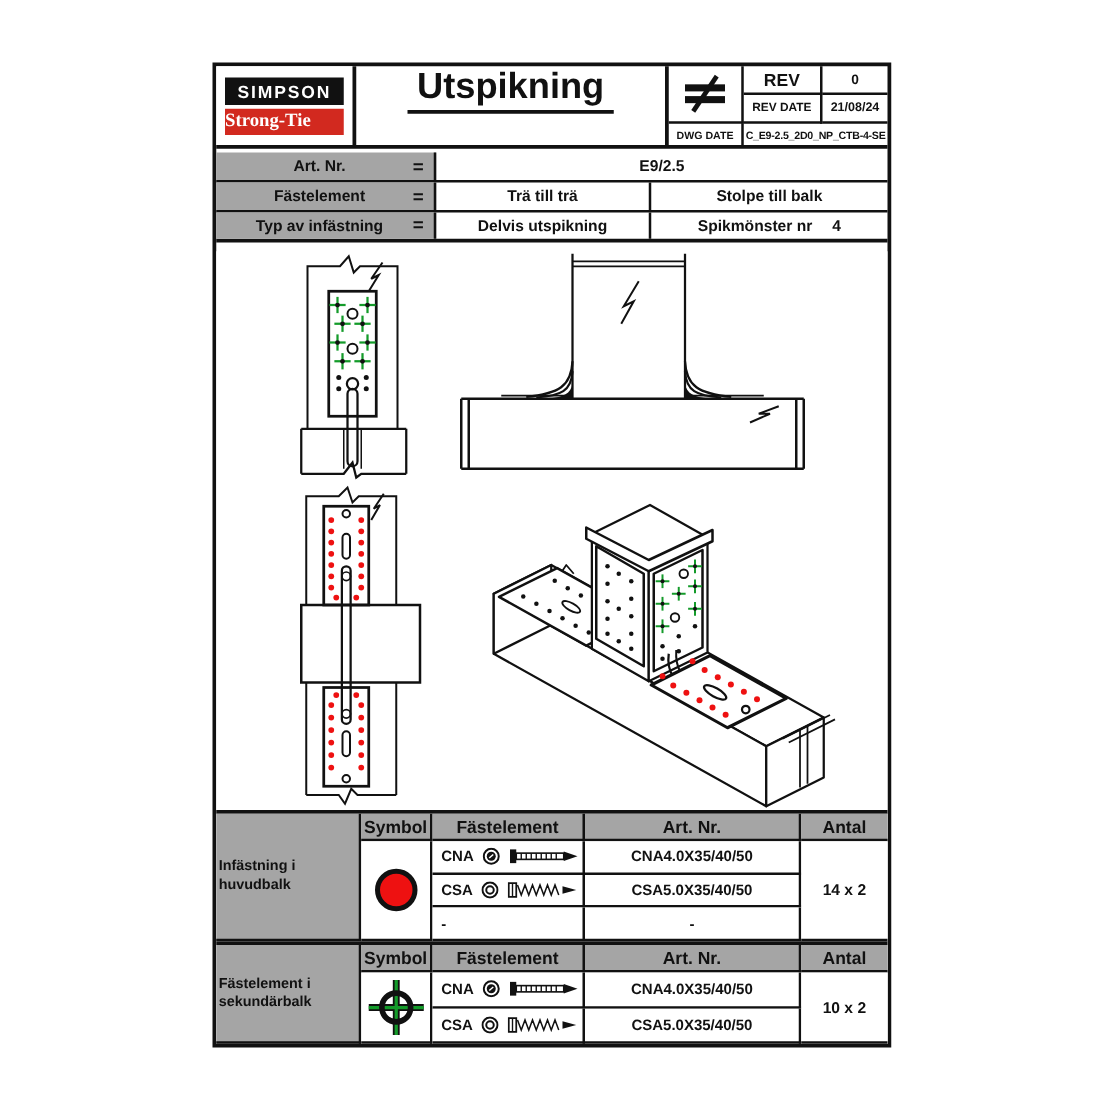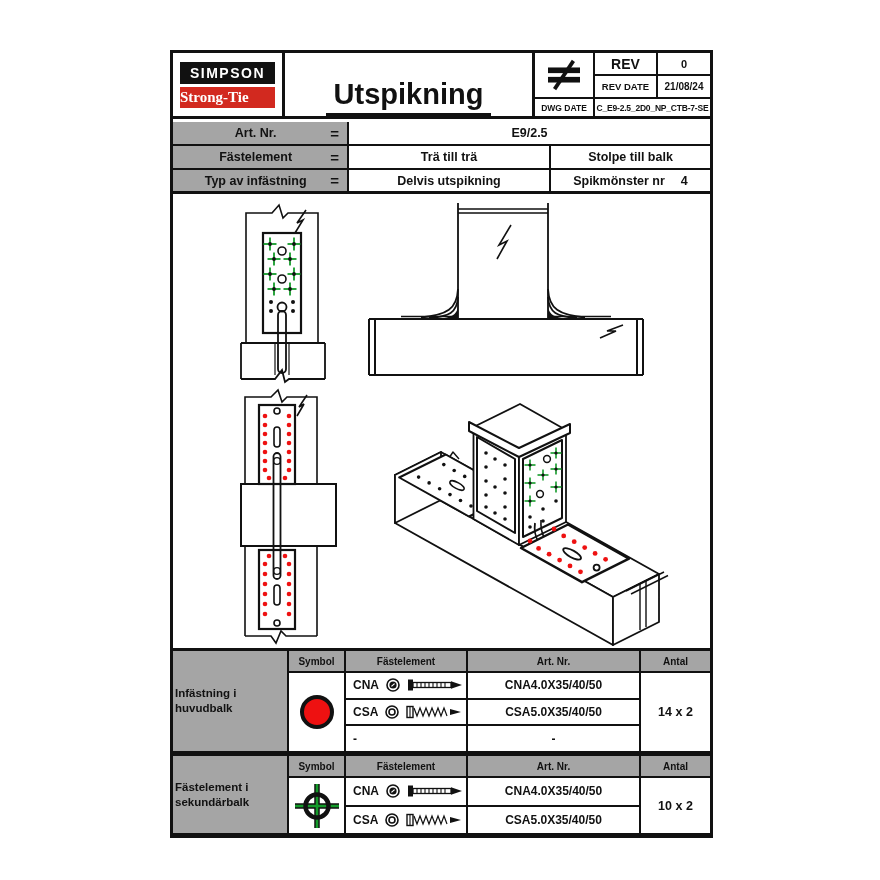--- a/index.html
+++ b/index.html
@@ -9,56 +9,56 @@
   *{margin:0;padding:0;box-sizing:border-box;}
   html,body{width:880px;height:880px;background:#fff;font-family:"Liberation Sans",sans-serif;color:var(--ink);}
   .page{position:relative;width:880px;height:880px;background:#fff;overflow:hidden;}
   .sheet{position:absolute;left:170px;top:50px;width:543px;height:788px;border:3px solid var(--ink);background:#fff;}
 
   
   .header{position:absolute;left:0;top:0;width:537px;height:66px;border-bottom:3px solid var(--ink);display:flex;}
   .logo-block{width:112px;border-right:3px solid var(--ink);padding:5px 7px;display:flex;flex-direction:column;justify-content:center;gap:3px;background:#fff;}
   .logo-simpson{background:var(--ink);color:#fff;text-align:center;font-weight:bold;font-size:14px;letter-spacing:1.5px;padding:3px 0;}
   .logo-strongtie{background:var(--brand-red);color:#fff;text-align:left;font-family:"Liberation Serif",serif;font-weight:bold;font-size:15px;padding:2px 0;}
-  .title-cell{flex:1;display:flex;align-items:flex-end;justify-content:center;}
+  .title-cell{flex:1;display:flex;align-items:flex-start;justify-content:center;}
   .title{font-size:29px;font-weight:bold;border-bottom:3px solid var(--ink);padding:0 8px 2px;}
   .rev-block{width:178px;border-left:3px solid var(--ink);display:grid;grid-template-columns:60px 63px 1fr;grid-template-rows:23px 23px 1fr;}
   .rb{display:flex;align-items:center;justify-content:center;font-weight:bold;}
   .rb-logo{grid-column:1;grid-row:1/3;border-right:2px solid var(--ink);border-bottom:2px solid var(--ink);}
   .rb-rev-l{grid-column:2;grid-row:1;border-right:2px solid var(--ink);border-bottom:2px solid var(--ink);font-size:14px;}
   .rb-rev-v{grid-column:3;grid-row:1;border-bottom:2px solid var(--ink);font-size:11px;}
   .rb-date-l{grid-column:2;grid-row:2;border-right:2px solid var(--ink);border-bottom:2px solid var(--ink);font-size:9.5px;}
   .rb-date-v{grid-column:3;grid-row:2;border-bottom:2px solid var(--ink);font-size:10px;}
   .rb-dwg-l{grid-column:1;grid-row:3;border-right:2px solid var(--ink);font-size:8.5px;}
   .rb-dwg-v{grid-column:2/4;grid-row:3;font-size:8.5px;letter-spacing:-0.2px;}
 
   
   .info{position:absolute;left:0;top:69px;width:537px;}
   .info-row{height:24px;border-bottom:2px solid var(--ink);display:flex;}
   .info-row:last-child{border-bottom:3px solid var(--ink);}
   .info-label{width:176px;background:var(--cell-gray);border-right:2px solid var(--ink);display:flex;align-items:center;padding:0 8px;font-weight:bold;font-size:12.5px;}
   .info-label .lbl{flex:1;text-align:center;}
   .info-label .eq{font-size:15px;font-weight:bold;}
   .info-val{display:flex;align-items:center;justify-content:center;font-weight:bold;font-size:12.5px;}
   .v-full{flex:1;}
-  .v-left{width:200px;}
+  .v-left{width:170px;}
   .v-right{flex:1;border-left:2px solid var(--ink);}
   .gap-num{margin-left:16px;}
 
   
   .drawing-area{position:absolute;left:0;top:148px;width:537px;height:447px;background:#fff;}
   .drawing-area svg{position:absolute;overflow:visible;}
 
   
   .ftable{position:absolute;left:0;width:537px;display:grid;border-top:3px solid var(--ink);background:#fff;}
   #t1{top:595px;height:105px;grid-template-columns:116px 57px 122px 173px 1fr;grid-template-rows:22px 1fr 1fr 1fr;}
   #t2{top:700px;height:82px;grid-template-columns:116px 57px 122px 173px 1fr;grid-template-rows:22px 1fr 1fr;}
   .c{border-right:2px solid var(--ink);border-bottom:2px solid var(--ink);display:flex;align-items:center;justify-content:center;font-weight:bold;background:#fff;}
   .nbr{border-right:none;}
-  .hd{background:var(--cell-gray);font-size:10px;}
+  .hd{background:var(--cell-gray);font-size:14px;}
   .rowlabel{background:var(--cell-gray);font-size:11.5px;text-align:left;line-height:1.3;padding:2px;}
   .span-rows-t1{grid-row:2/5;}
   .span-rows-t2{grid-row:2/4;}
   .fcell{justify-content:flex-start;padding-left:7px;gap:7px;font-size:12px;}
   .acell{font-size:12px;}
   .qcell{font-size:12.5px;}
   .sym-red{width:34px;height:34px;border-radius:50%;background:var(--accent-red);border:4px solid var(--ink);}
 </style>
 </head>
 <body>
@@ -80,21 +80,21 @@
           <rect x="6" y="9" width="34" height="6" fill="var(--ink)"></rect>
           <rect x="6" y="19" width="34" height="6" fill="var(--ink)"></rect>
           <line x1="33" y1="2" x2="13" y2="32" stroke="var(--ink)" stroke-width="4"></line>
         </svg>
       </div>
       <div class="rb rb-rev-l">REV</div>
       <div class="rb rb-rev-v">0</div>
       <div class="rb rb-date-l">REV DATE</div>
       <div class="rb rb-date-v">21/08/24</div>
       <div class="rb rb-dwg-l">DWG DATE</div>
-      <div class="rb rb-dwg-v">C_E9-2.5_2D0_NP_CTB-7-SE</div>
+      <div class="rb rb-dwg-v">C_E9-2.5_2D0_NP_CTB-4-SE</div>
     </div>
   </div>
 
   <div class="info">
     <div class="info-row">
       <div class="info-label">
         <span class="lbl">Art. Nr.</span>
         <span class="eq">=</span>
       </div>
       <div class="info-val v-full">E9/2.5</div>

